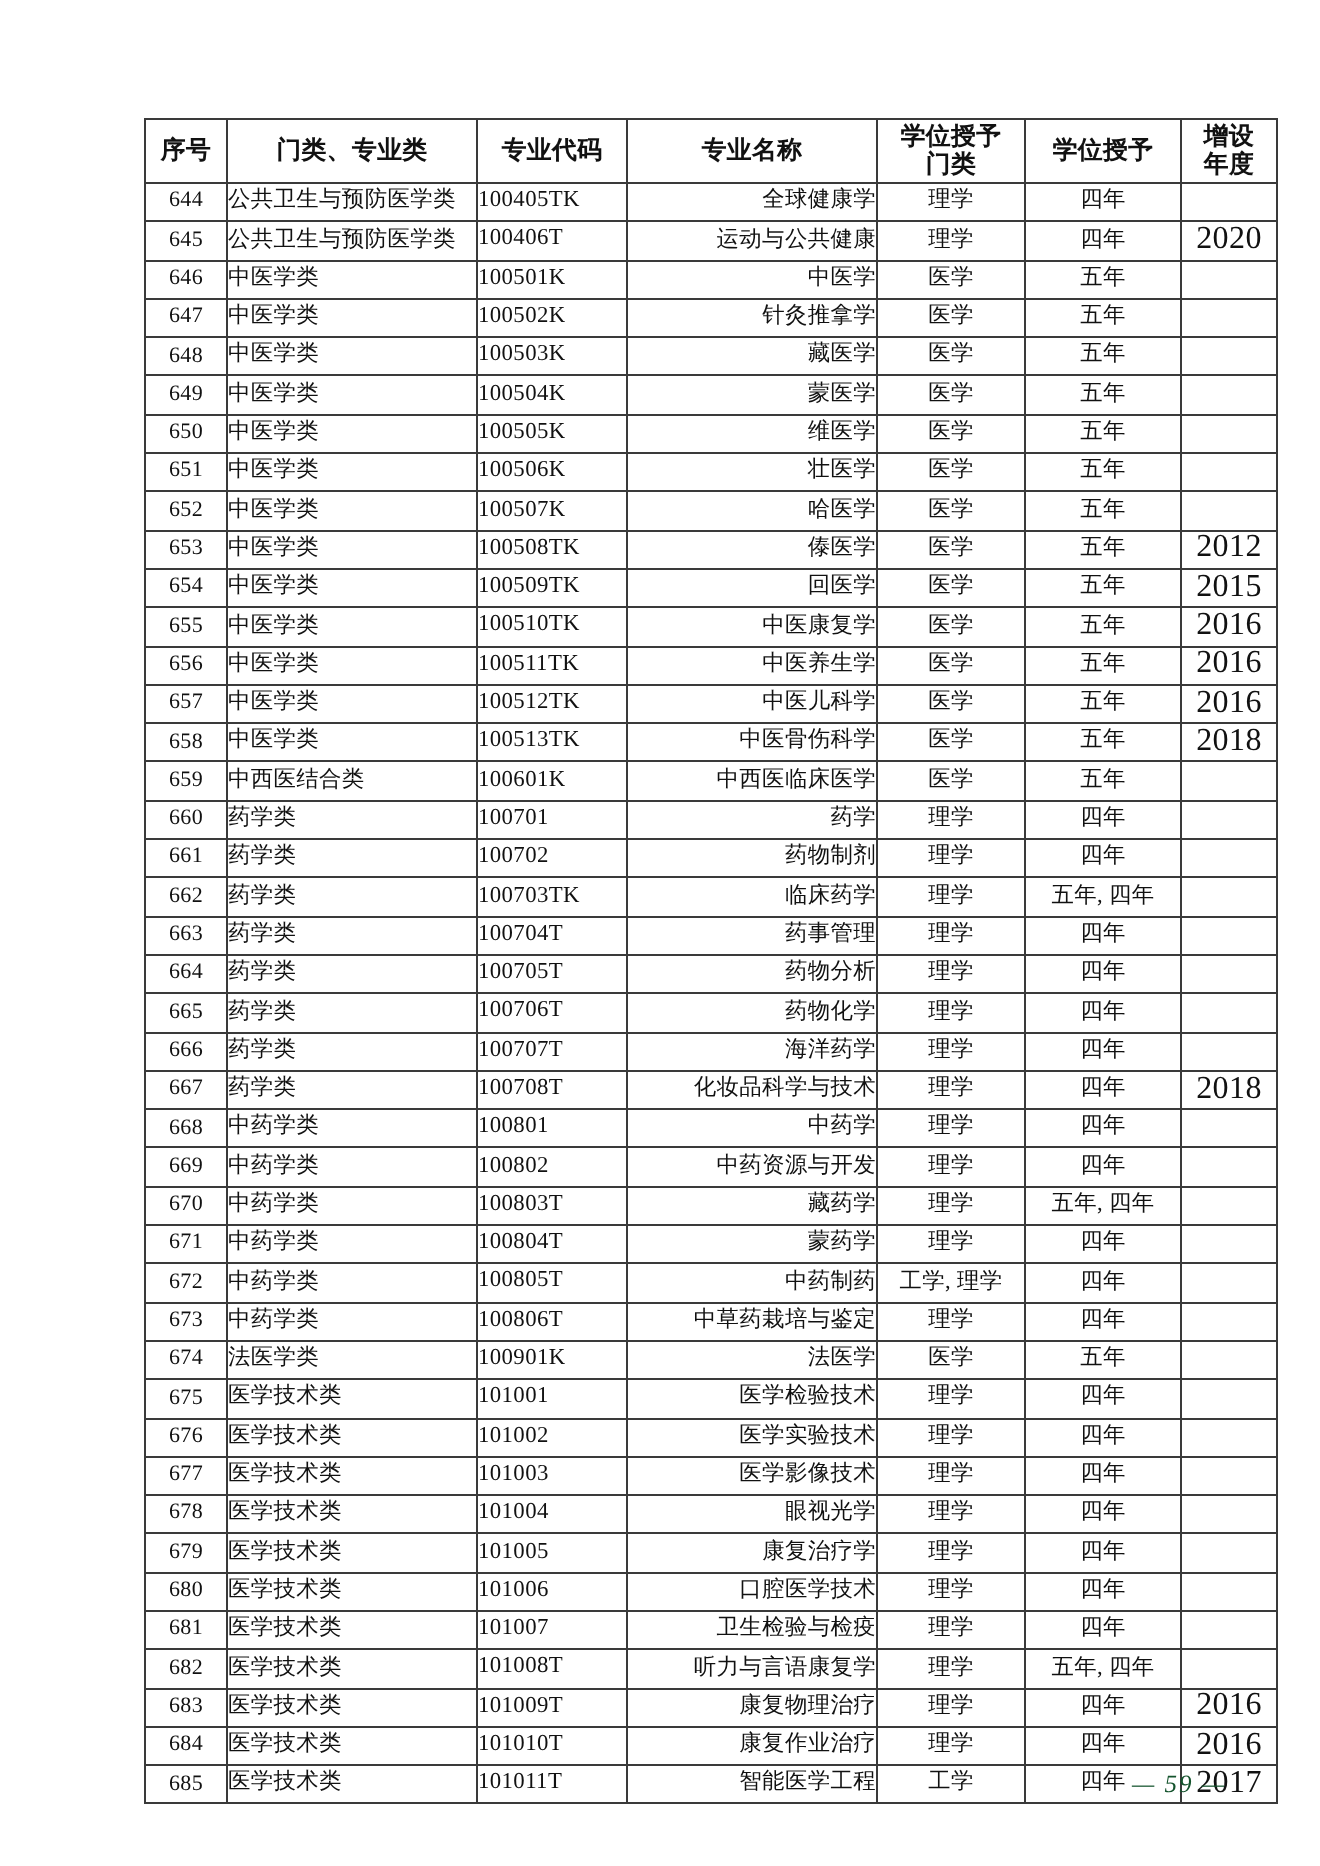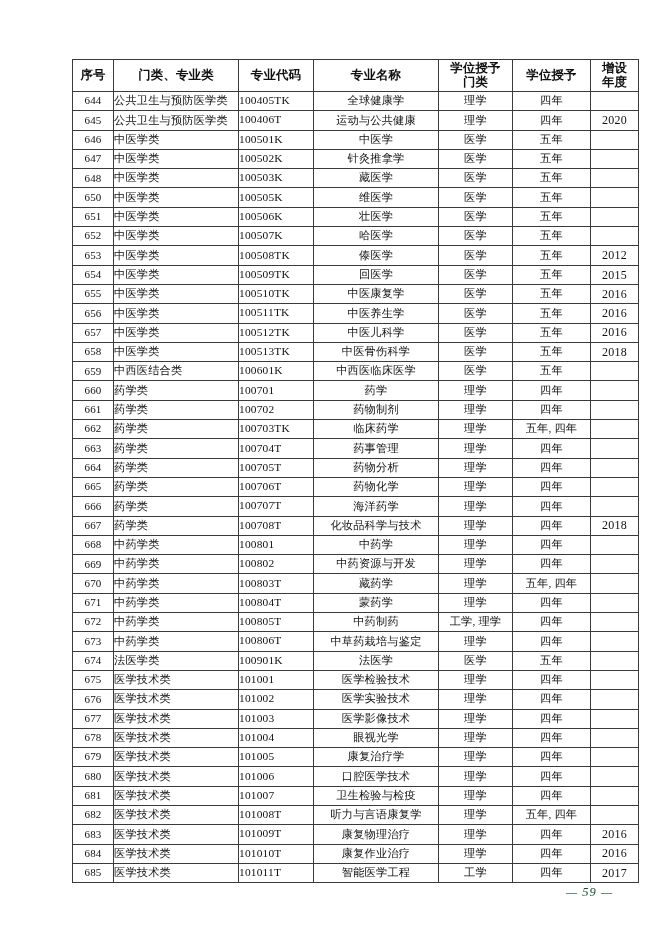--- a/index.html
+++ b/index.html
@@ -59,24 +59,24 @@
   col.c-cat     { width: 125px; }
   col.c-code    { width: 75px; }
   col.c-name    { width: 125px; }
   col.c-degree  { width: 74px; }
   col.c-years   { width: 78px; }
   col.c-added   { width: 48px; }
 
   td.no      { text-align: center; padding-right: 3px; font-size: 11px; }
   td.cat     { text-align: left;  padding-left: 4px; }
   td.code    { text-align: left;  padding-left: 4px; font-size: 11.4px; }
-  td.name    { text-align: center;  padding-left: 4px; }
+  td.name    { text-align: right;  padding-left: 4px; }
   td.degree  { text-align: center; }
   td.years   { text-align: center; }
-  td.added   { text-align: center; font-size: 12px; }
+  td.added   { text-align: center; font-size: 16px; }
 
   .hdr-two-line { display: block; }
 
   .page-number {
     position: absolute;
     right: 47px;
     bottom: 33px;
     font-size: 12.5px;
     letter-spacing: 1px;
     color: #14532d;
@@ -157,20 +157,29 @@
           <tr>
             <td class="no">648</td>
             <td class="cat">中医学类</td>
             <td class="code">100503K</td>
             <td class="name">藏医学</td>
             <td class="degree">医学</td>
             <td class="years">五年</td>
             <td class="added"></td>
           </tr>
           <tr>
+            <td class="no">649</td>
+            <td class="cat">中医学类</td>
+            <td class="code">100504K</td>
+            <td class="name">蒙医学</td>
+            <td class="degree">医学</td>
+            <td class="years">五年</td>
+            <td class="added"></td>
+          </tr>
+          <tr>
             <td class="no">650</td>
             <td class="cat">中医学类</td>
             <td class="code">100505K</td>
             <td class="name">维医学</td>
             <td class="degree">医学</td>
             <td class="years">五年</td>
             <td class="added"></td>
           </tr>
           <tr>
             <td class="no">651</td>

